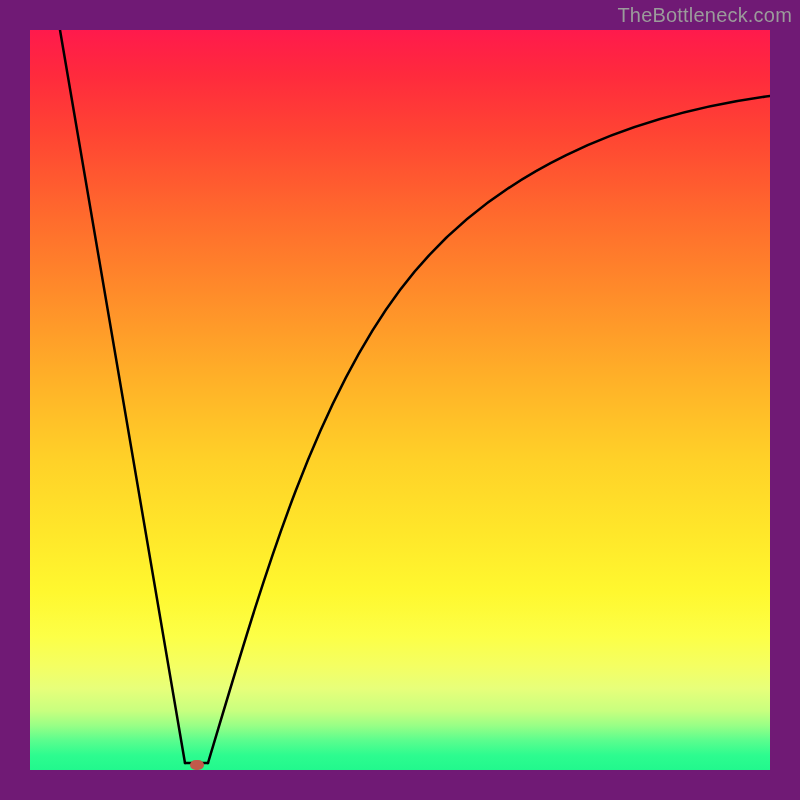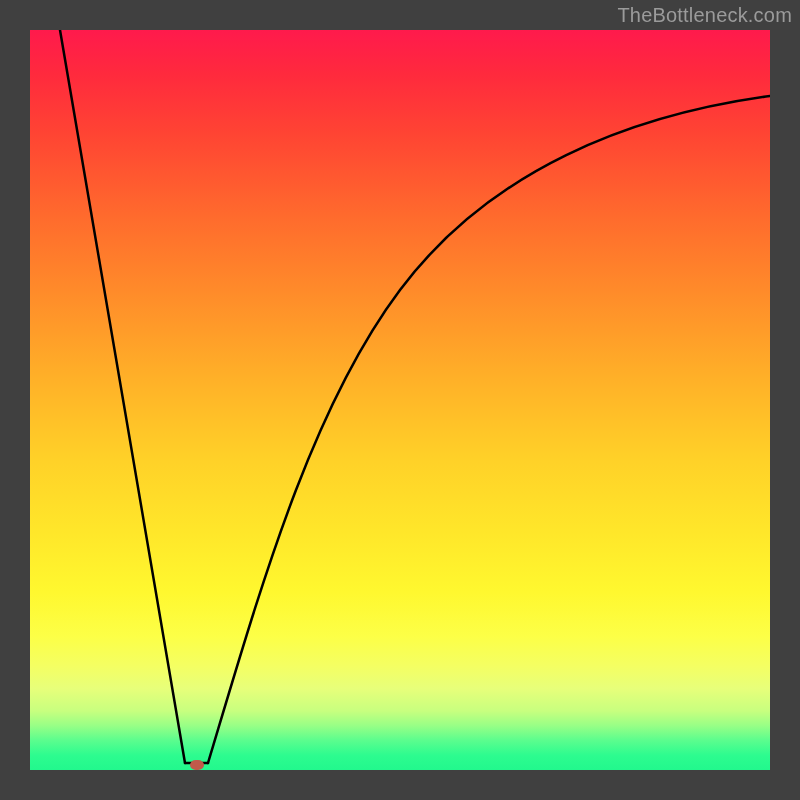--- a/index.html
+++ b/index.html
@@ -8,21 +8,21 @@
     width: 800px;
     height: 800px;
     overflow: hidden;
     background: #000;
     font-family: Arial, Helvetica, sans-serif;
   }
   .frame {
     position: relative;
     width: 800px;
     height: 800px;
-    background: #404040;
+    background: #701a75;
   }
   .plot-area {
     position: absolute;
     left: 30px;
     top: 30px;
     width: 740px;
     height: 740px;
     
     background: linear-gradient(
       to bottom,

